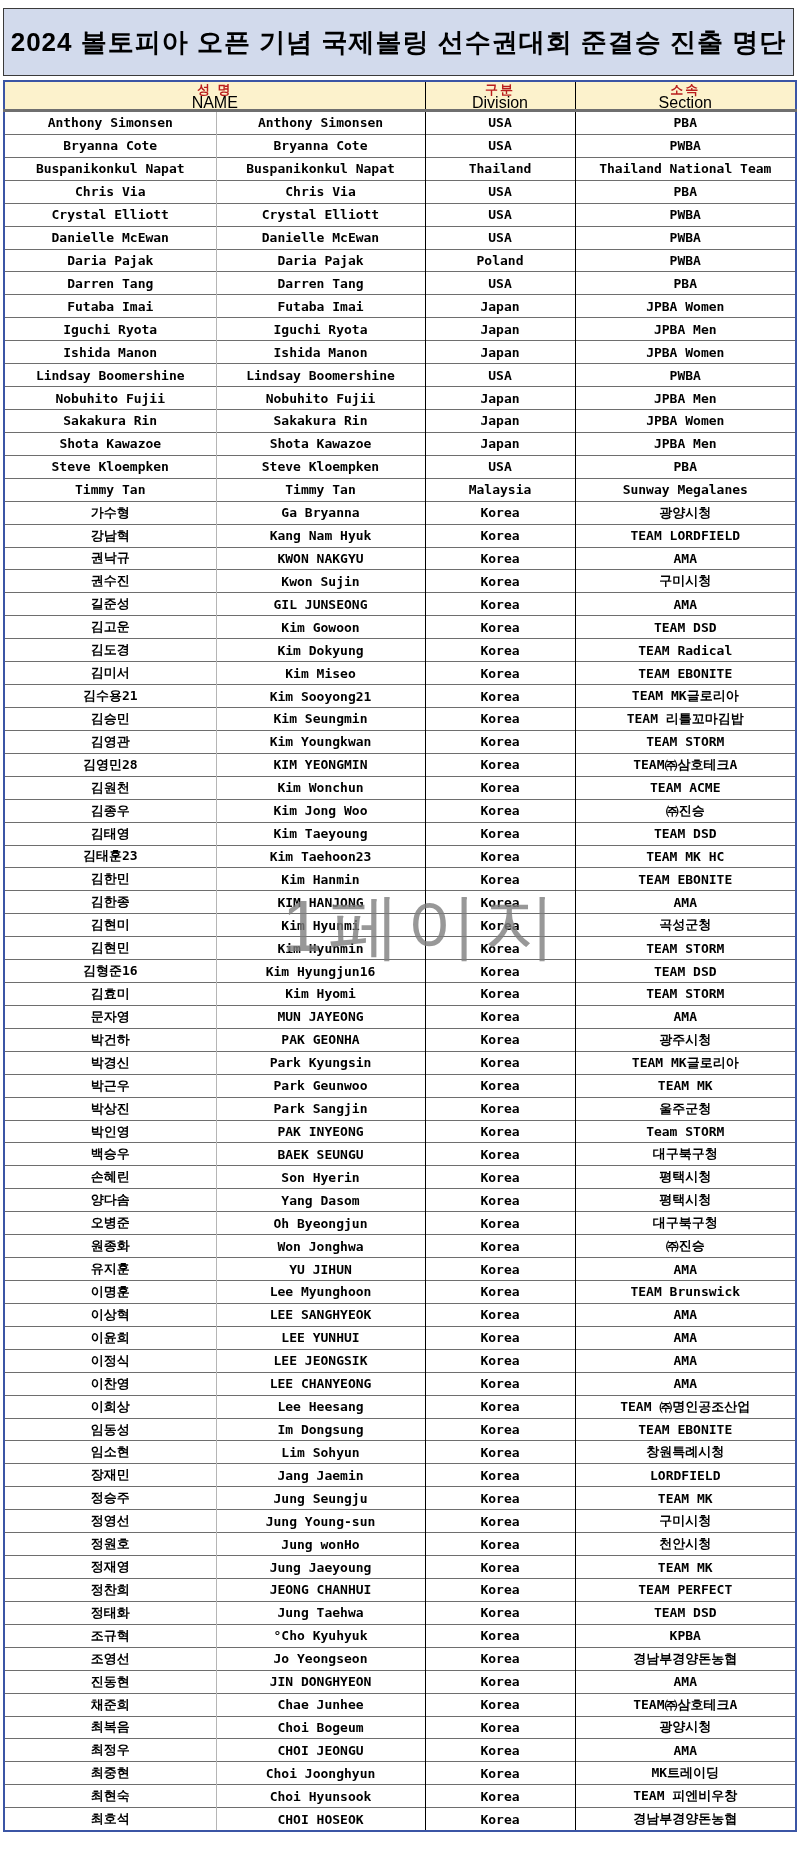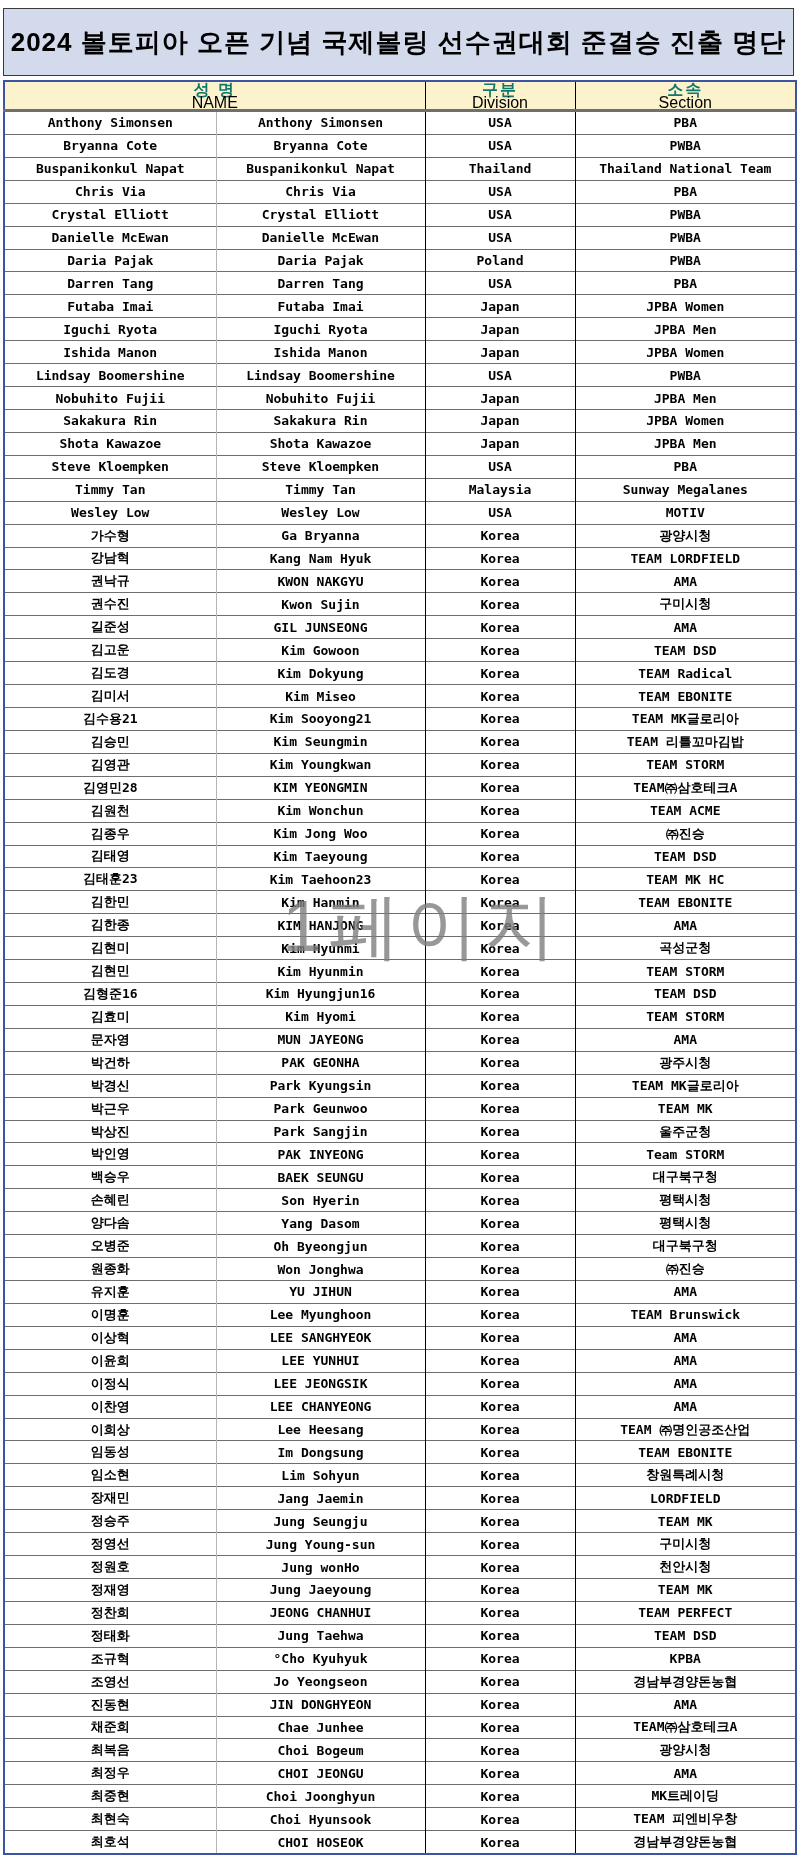--- a/index.html
+++ b/index.html
@@ -32,21 +32,21 @@
   }
   thead th{
     background:var(--header-bg,#fcf2cc);
     height:27px;
     border-bottom:3px solid #6f6f6f;
     font-weight:normal;
   }
   thead th + th{border-left:1px solid #000;}
   .hdr-ko{
     display:block;font-family:"Liberation Sans","DejaVu Sans",sans-serif;
-    font-weight:bold;font-size:16px;line-height:13px;color:#0f766e;letter-spacing:2px;
+    font-weight:bold;font-size:13px;line-height:13px;color:#b91c1c;letter-spacing:2px;
   }
   .hdr-en{
     display:block;font-family:"Liberation Sans","DejaVu Sans",sans-serif;
     font-size:16px;line-height:13px;color:#000;
   }
   tbody td{
     height:21.93px;
     border-top:1px solid #6e6e6e;
     font-size:13px;font-weight:bold;color:#000;
     font-family:"DejaVu Sans Mono","Liberation Mono",monospace;
@@ -189,26 +189,20 @@
         <td>USA</td>
         <td>PBA</td>
       </tr>
       <tr>
         <td>Timmy Tan</td>
         <td>Timmy Tan</td>
         <td>Malaysia</td>
         <td>Sunway Megalanes</td>
       </tr>
       <tr>
-        <td>Wesley Low</td>
-        <td>Wesley Low</td>
-        <td>USA</td>
-        <td>MOTIV</td>
-      </tr>
-      <tr>
         <td>가수형</td>
         <td>Ga Bryanna</td>
         <td>Korea</td>
         <td>광양시청</td>
       </tr>
       <tr>
         <td>강남혁</td>
         <td>Kang Nam Hyuk</td>
         <td>Korea</td>
         <td>TEAM LORDFIELD</td>

